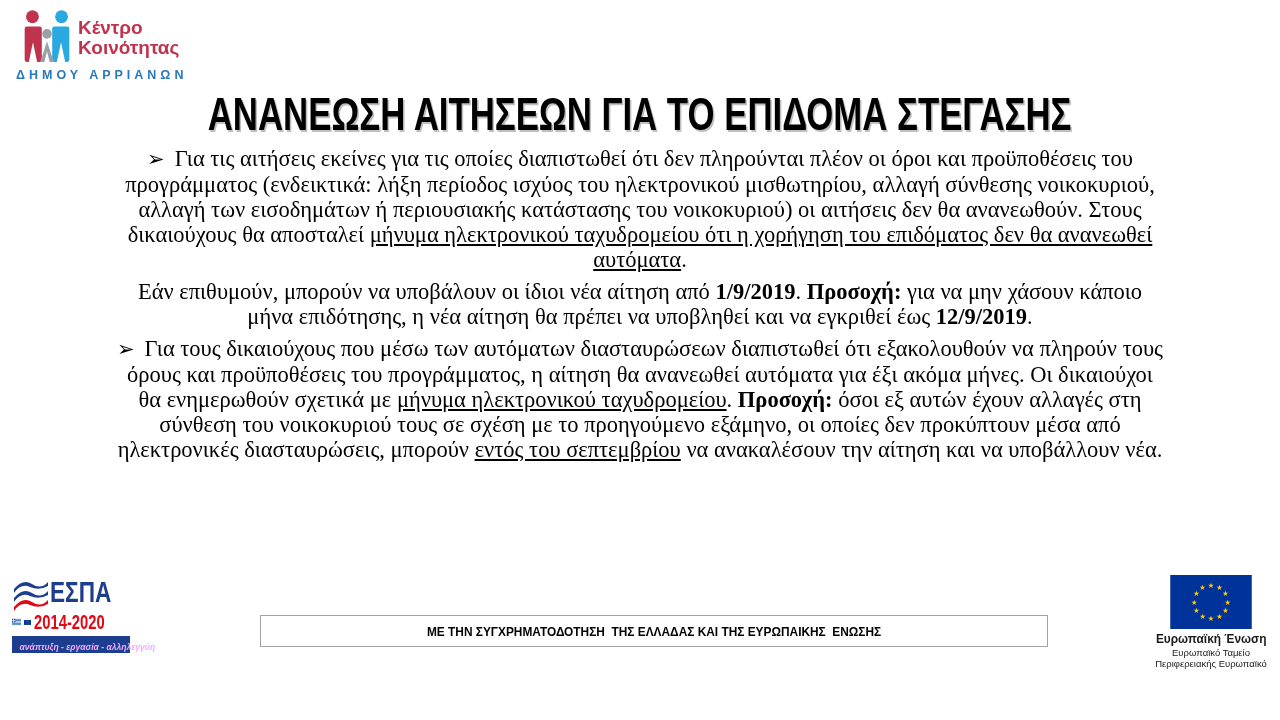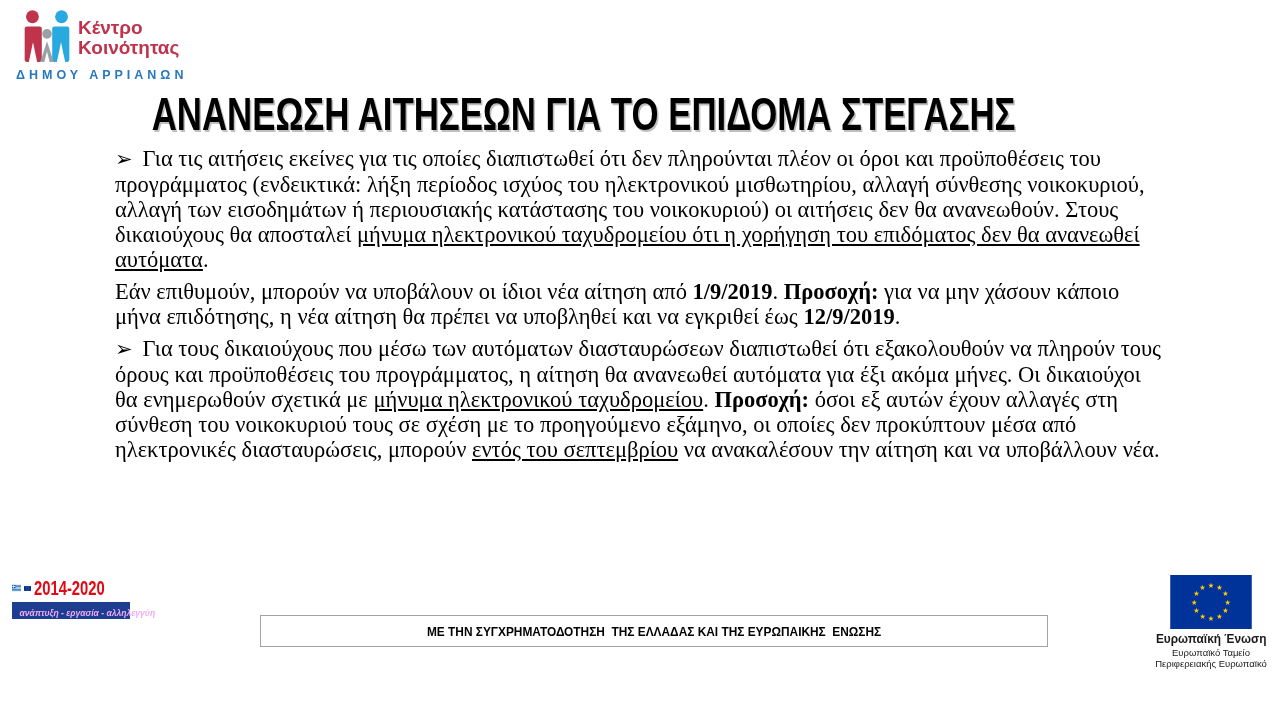--- a/index.html
+++ b/index.html
@@ -17,29 +17,29 @@
   .org-top{display:flex;align-items:flex-start;}
   .org-figures{width:46px;height:54px;margin-left:8px;}
   .org-name{margin-left:8px;margin-top:8px;line-height:20px;
     font-family:"Liberation Sans", sans-serif;font-weight:bold;font-size:19px;color:var(--brand-red);}
   .org-sub{margin-top:4px;font-family:"Liberation Sans", sans-serif;font-weight:bold;
     font-size:12.5px;letter-spacing:4px;color:var(--brand-blue);white-space:nowrap;}
   .fig-red{fill:var(--brand-red);} .fig-blue{fill:var(--brand-lblue);}
   .fig-gray{fill:var(--brand-gray);} .fig-notch{fill:#ffffff;}
   
   .slide-title{
-    position:absolute;left:0;top:86px;width:1280px;text-align:left;
+    position:absolute;left:0;top:86px;width:1280px;text-align:center;
     font-family:"Liberation Sans", sans-serif;font-weight:bold;font-size:47px;
     color:#000;white-space:nowrap;
   }
   .slide-title > span{display:inline-block;transform:scaleX(0.74);transform-origin:center;
     letter-spacing:0px;text-shadow:2px 2px 0 #bfbfbf;}
   
   .content{
-    position:absolute;left:115px;top:146px;width:1050px;
+    position:absolute;left:115px;top:146px;width:1050px;text-align:center;
     font-size:22.5px;line-height:25px;
   }
   .para{margin-bottom:7px;}
   .para .bullet{margin-right:10px;font-size:21px;}
   .para .b{font-weight:bold;}
   .para .u{text-decoration:underline;text-underline-offset:2px;}
   
   .espa{position:absolute;left:12px;top:577px;width:118px;
     font-family:"Liberation Sans", sans-serif;}
   .espa-row1{display:flex;align-items:flex-start;height:34px;}
@@ -101,20 +101,28 @@
   <span>ΑΝΑΝΕΩΣΗ ΑΙΤΗΣΕΩΝ ΓΙΑ ΤΟ ΕΠΙΔΟΜΑ ΣΤΕΓΑΣΗΣ</span>
 </div>
 
 <div class="content">
     <div class="para"><span class="bullet">➢</span><span>Για τις αιτήσεις εκείνες για τις οποίες διαπιστωθεί ότι δεν πληρούνται πλέον οι όροι και προϋποθέσεις του προγράμματος (ενδεικτικά: λήξη περίοδος ισχύος του ηλεκτρονικού μισθωτηρίου, αλλαγή σύνθεσης νοικοκυριού, αλλαγή των εισοδημάτων ή περιουσιακής κατάστασης του νοικοκυριού) οι αιτήσεις δεν θα ανανεωθούν. Στους δικαιούχους θα αποσταλεί </span><span class="u">μήνυμα ηλεκτρονικού ταχυδρομείου ότι η χορήγηση του επιδόματος δεν θα ανανεωθεί αυτόματα</span><span>.</span></div>
     <div class="para"><span>Εάν επιθυμούν, μπορούν να υποβάλουν οι ίδιοι νέα αίτηση από </span><span class="b">1/9/2019</span><span>. </span><span class="b">Προσοχή:</span><span> για να μην χάσουν κάποιο μήνα επιδότησης, η νέα αίτηση θα πρέπει να υποβληθεί και να εγκριθεί έως </span><span class="b">12/9/2019</span><span>.</span></div>
     <div class="para"><span class="bullet">➢</span><span>Για τους δικαιούχους που μέσω των αυτόματων διασταυρώσεων διαπιστωθεί ότι εξακολουθούν να πληρούν τους όρους και προϋποθέσεις του προγράμματος, η αίτηση θα ανανεωθεί αυτόματα για έξι ακόμα μήνες. Οι δικαιούχοι θα ενημερωθούν σχετικά με </span><span class="u">μήνυμα ηλεκτρονικού ταχυδρομείου</span><span>. </span><span class="b">Προσοχή:</span><span> όσοι εξ αυτών έχουν αλλαγές στη σύνθεση του νοικοκυριού τους σε σχέση με το προηγούμενο εξάμηνο, οι οποίες δεν προκύπτουν μέσα από ηλεκτρονικές διασταυρώσεις, μπορούν </span><span class="u">εντός του σεπτεμβρίου</span><span> να ανακαλέσουν την αίτηση και να υποβάλλουν νέα.</span></div>
   </div>
 
 <div class="espa">
+  <div class="espa-row1">
+    <svg class="espa-waves" viewBox="0 0 36 34">
+      <path class="wave-b" d="M1,12 Q10,1 19,7 T35,5 L35,9 Q26,14 17,10 T1,16 Z"></path>
+      <path class="wave-b" d="M1,21 Q10,10 19,16 T35,14 L35,18 Q26,23 17,19 T1,25 Z"></path>
+      <path class="wave-r" d="M1,30 Q10,19 19,25 T35,23 L35,27 Q26,32 17,28 T1,34 Z"></path>
+    </svg>
+    <span class="espa-name">ΕΣΠΑ</span>
+  </div>
   <div class="espa-row2">
     <svg width="21" height="14" viewBox="0 0 21 14">
       <rect width="21" height="14" fill="#0d5eaf"></rect>
       <rect y="1.55" width="21" height="1.55" fill="#fff"></rect>
       <rect y="4.65" width="21" height="1.55" fill="#fff"></rect>
       <rect y="7.75" width="21" height="1.55" fill="#fff"></rect>
       <rect y="10.85" width="21" height="1.55" fill="#fff"></rect>
       <rect width="7.75" height="7.75" fill="#0d5eaf"></rect>
       <rect x="3.1" width="1.55" height="7.75" fill="#fff"></rect>
       <rect y="3.1" width="7.75" height="1.55" fill="#fff"></rect>

